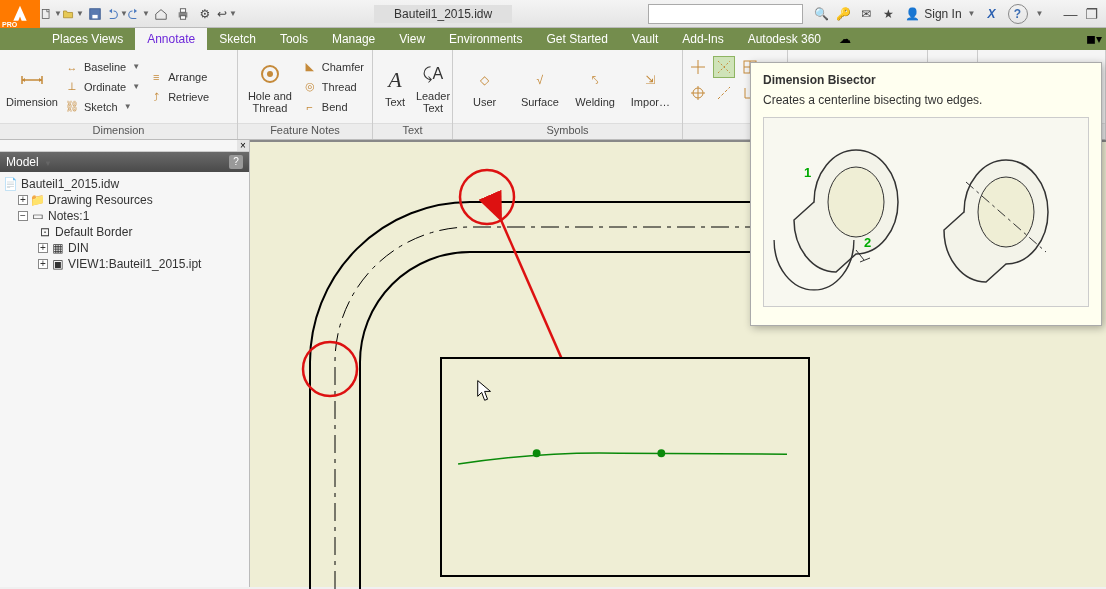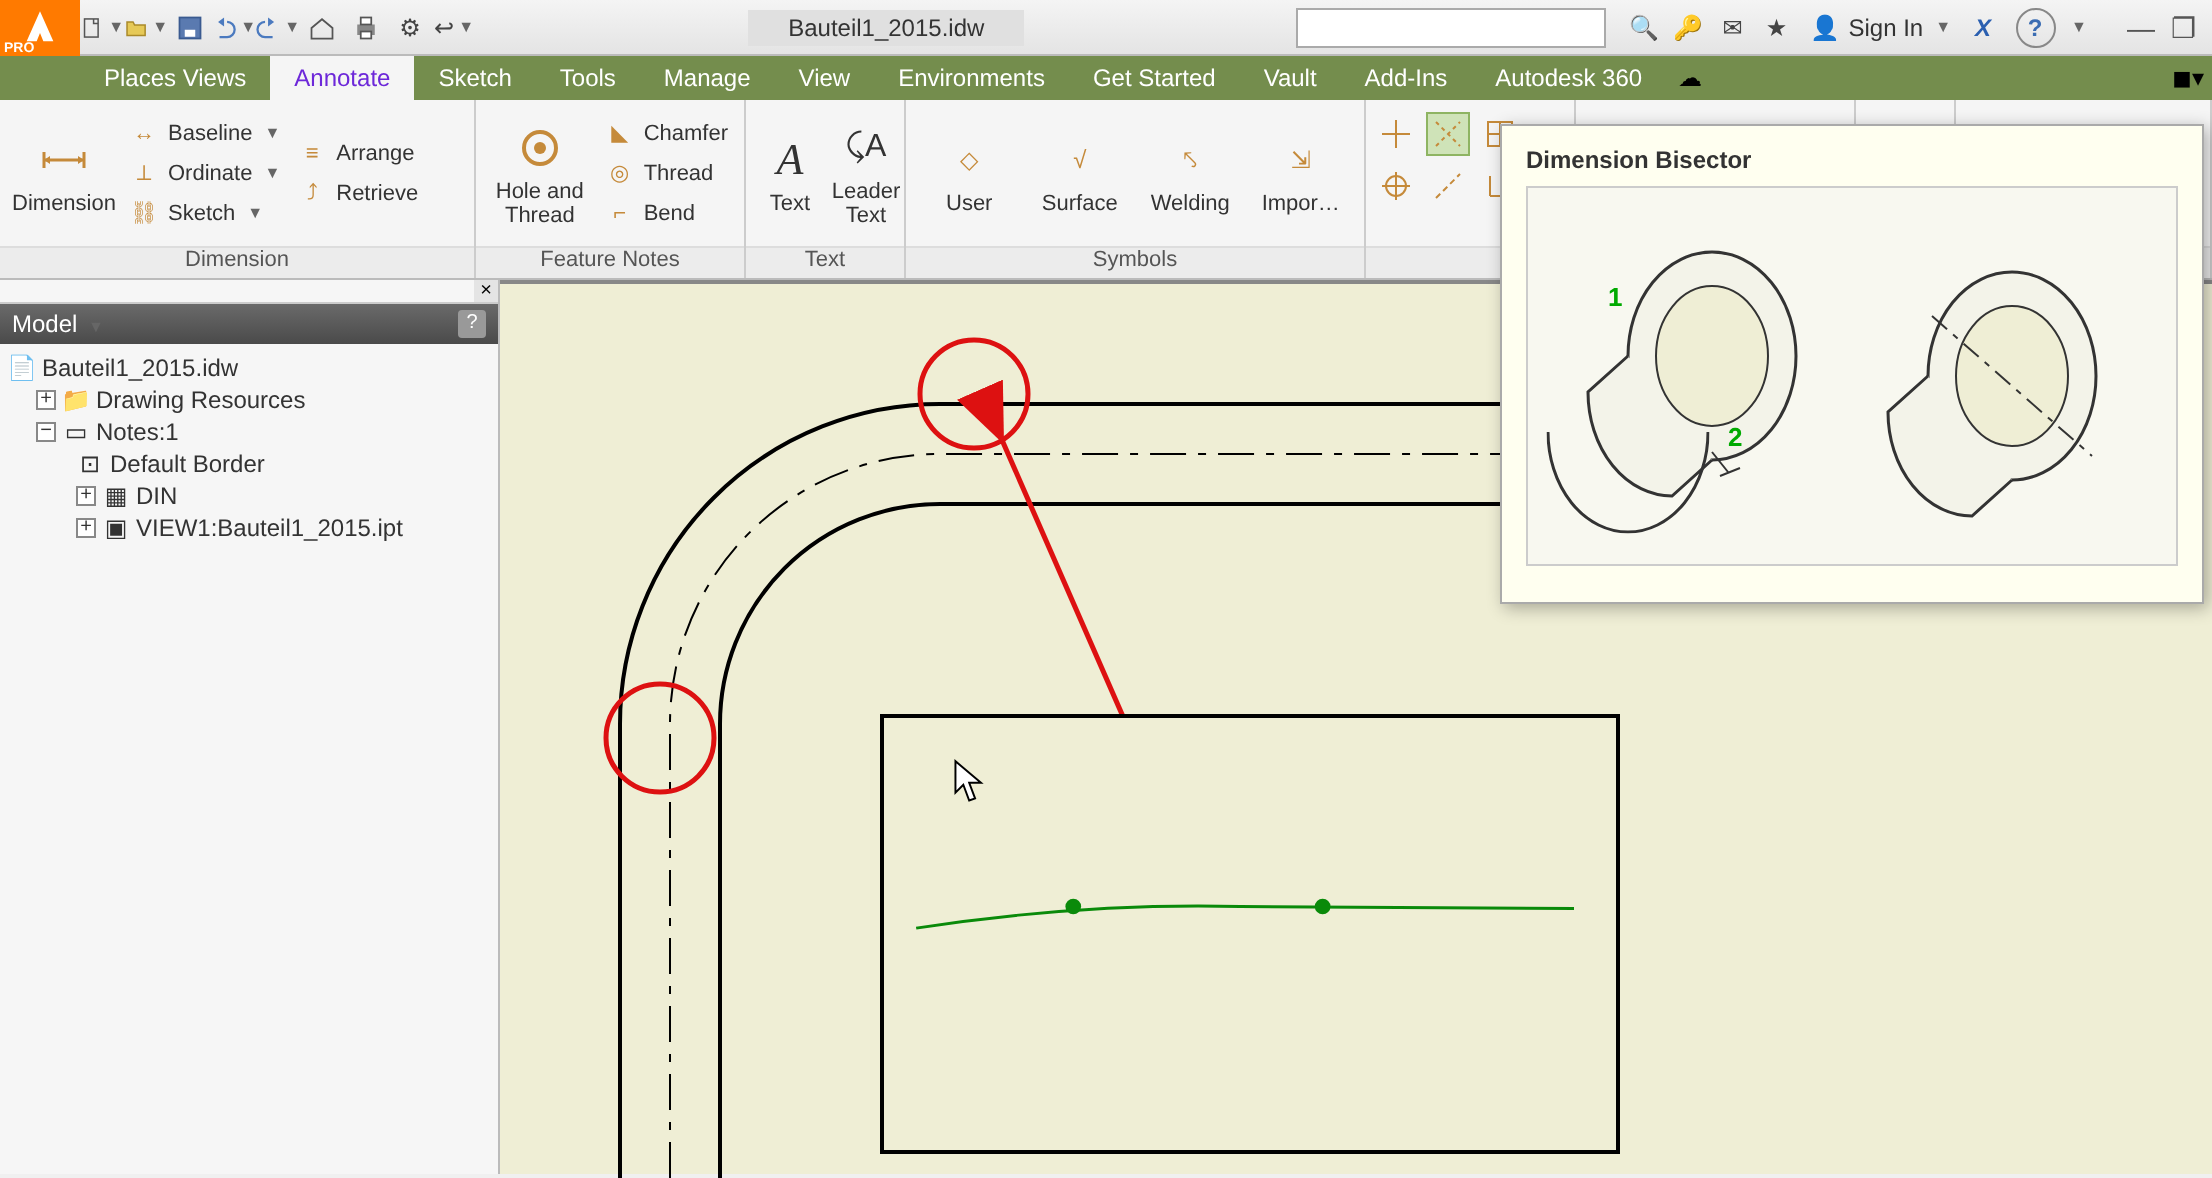--- a/index.html
+++ b/index.html
@@ -432,20 +432,21 @@
         <path d="M 15 107 Q 100 94 180 96 L 350 97" fill="none" stroke="#0a8a0a" stroke-width="1.5"></path>
         <circle cx="95" cy="96" r="4" fill="#0a8a0a"></circle>
         <circle cx="222" cy="96" r="4" fill="#0a8a0a"></circle>
       </svg>
     </div>
   </div>
 </div>
 
 <div class="tooltip">
   <h4>Dimension Bisector</h4>
+  <p>Creates a centerline bisecting two edges.</p>
   <div class="preview">
     <svg width="320" height="180">
 
       <g transform="translate(20,20)">
         <ellipse cx="70" cy="60" rx="42" ry="52" fill="#f3f3e9" stroke="#333" stroke-width="1.5"></ellipse>
         <ellipse cx="70" cy="60" rx="28" ry="35" fill="#efeed5" stroke="#333"></ellipse>
         <path d="M 28 60 L 8 78 A 42 52 0 0 0 50 130 L 70 112" fill="#f3f3e9" stroke="#333" stroke-width="1.5"></path>
         <ellipse cx="28" cy="98" rx="40" ry="50" fill="none" stroke="#333" stroke-width="1.5" stroke-dasharray="0" clip-path="inset(50% 0 0 0)"></ellipse>
         <text x="18" y="35" fill="#0a0" font-weight="bold" font-size="13">1</text>
         <text x="78" y="105" fill="#0a0" font-weight="bold" font-size="13">2</text>

